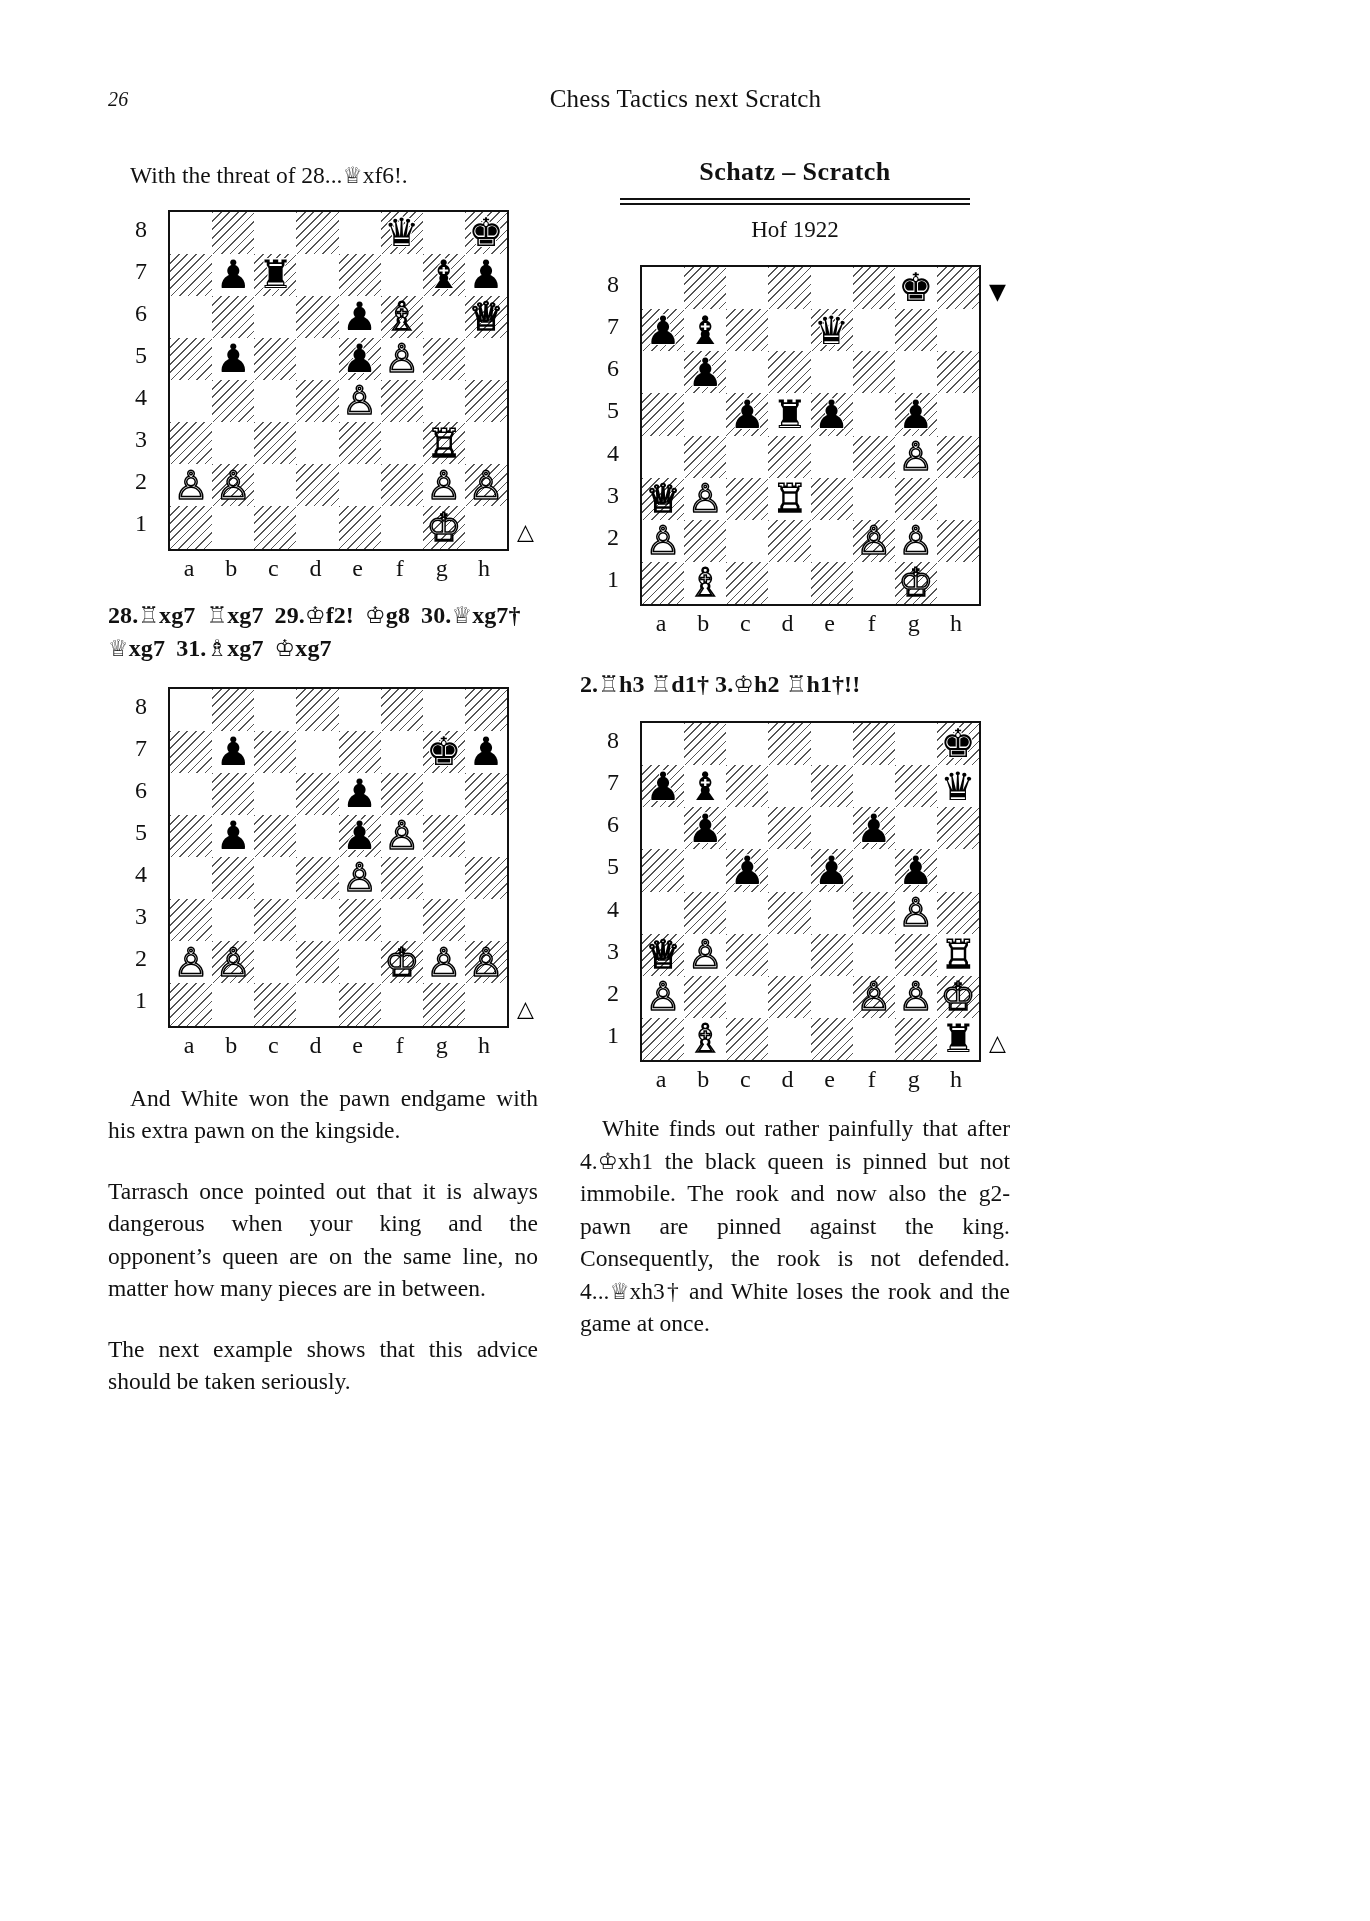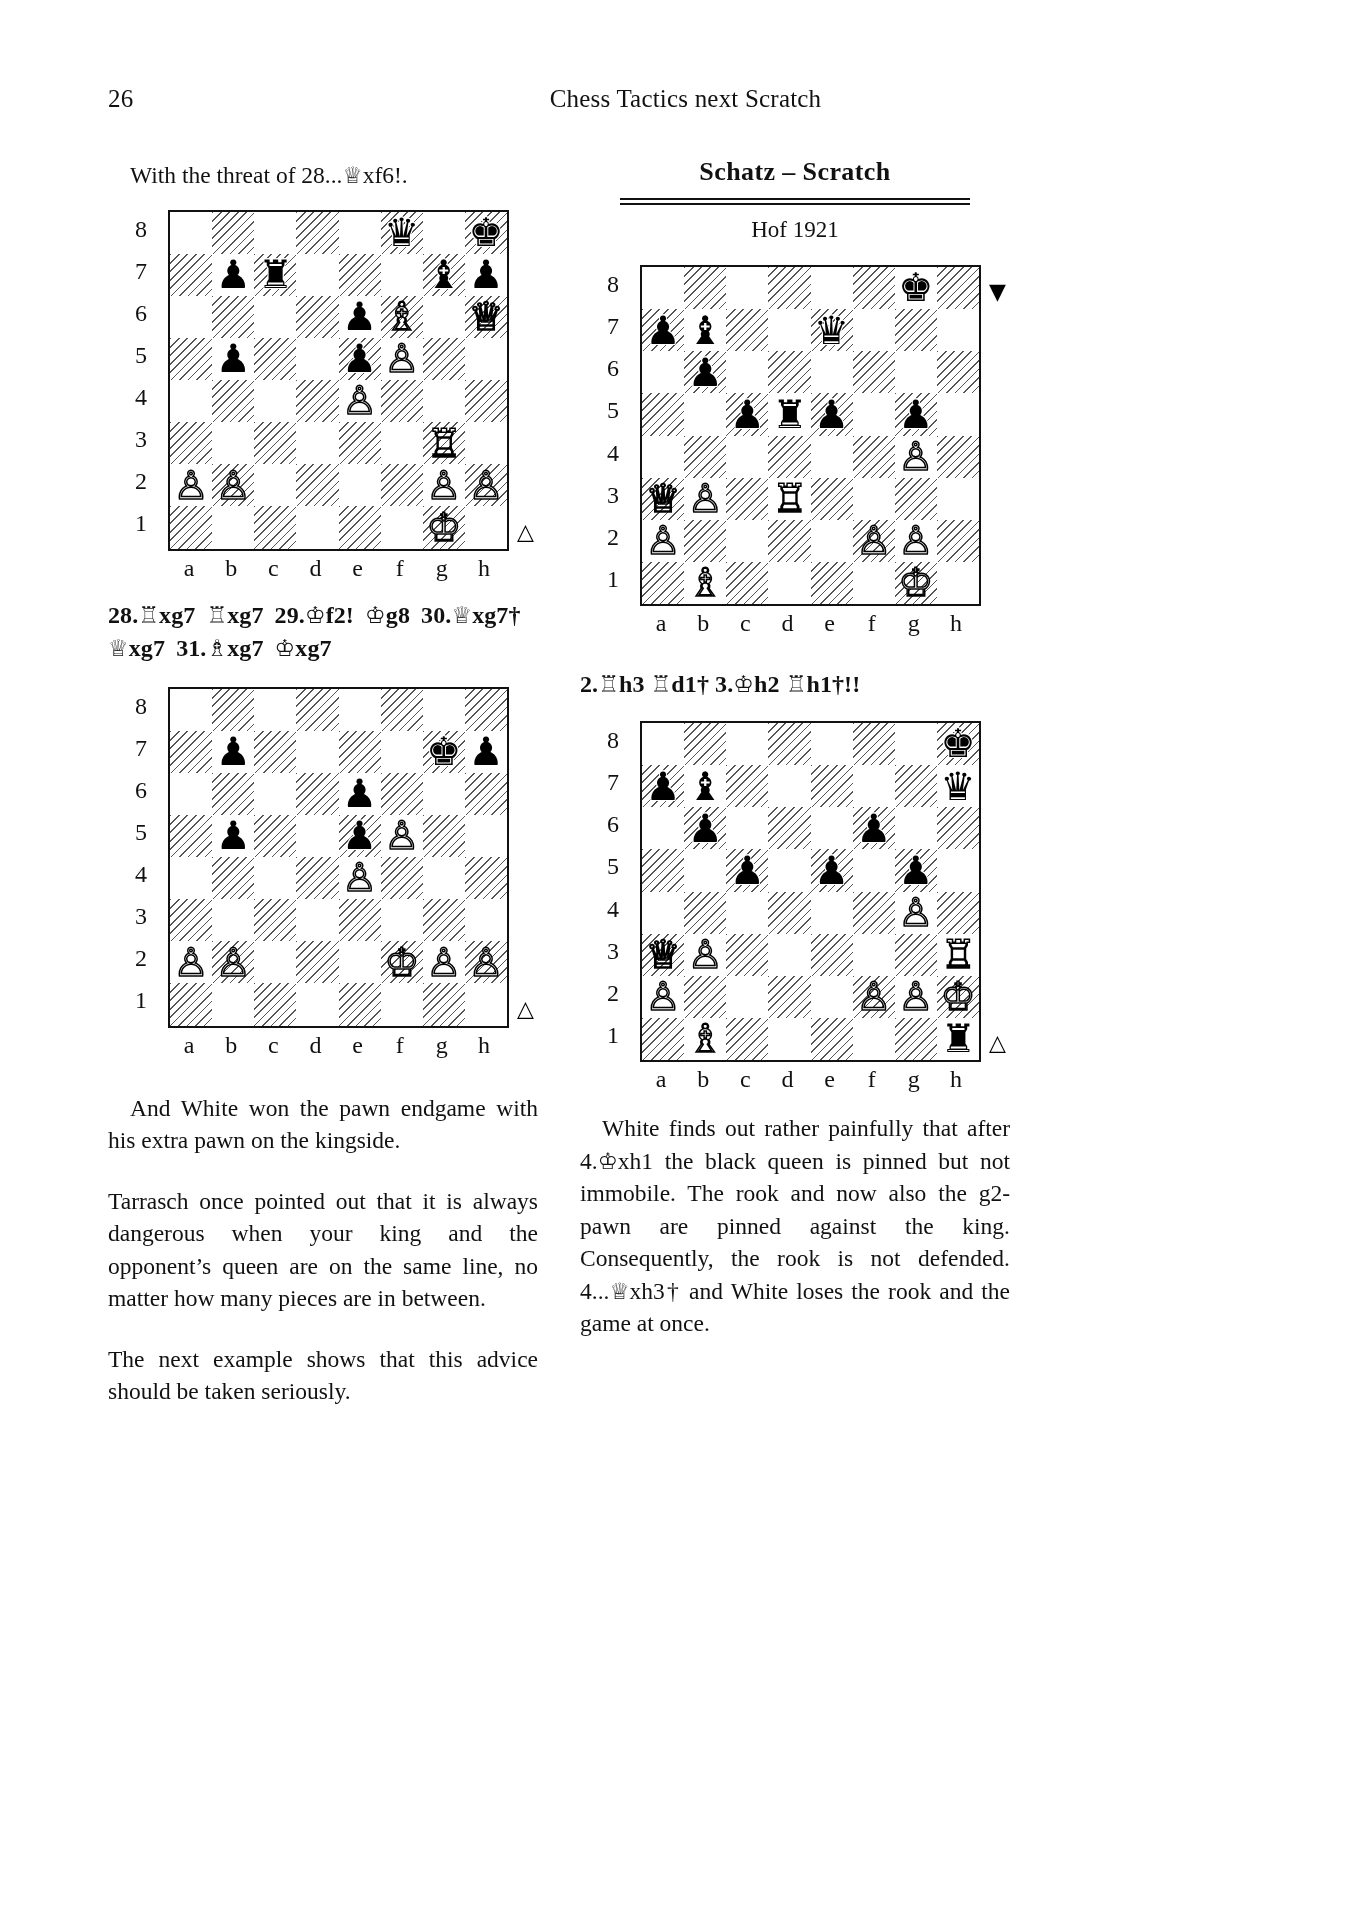--- a/index.html
+++ b/index.html
@@ -29,23 +29,24 @@
     position: absolute;
     left: 108px;
     top: 82px;
     width: 1155px;
     height: 36px;
   }
   .folio {
     position: absolute;
     left: 0;
     top: 0;
-    font-size: 25px;
+    font-size: 20px;
     line-height: 34px;
     letter-spacing: 0.3px;
+    font-style: italic;
   }
   .booktitle {
     position: absolute;
     left: 0;
     top: 0;
     width: 1155px;
     text-align: center;
     font-size: 25px;
     line-height: 34px;
     letter-spacing: 0.2px;
@@ -432,33 +433,33 @@
             <div class="file-lbl" style="left: 84.25px; width: 42.125px;">c</div>
             <div class="file-lbl" style="left: 126.375px; width: 42.125px;">d</div>
             <div class="file-lbl" style="left: 168.5px; width: 42.125px;">e</div>
             <div class="file-lbl" style="left: 210.625px; width: 42.125px;">f</div>
             <div class="file-lbl" style="left: 252.75px; width: 42.125px;">g</div>
             <div class="file-lbl" style="left: 294.875px; width: 42.125px;">h</div>
           </div>
         </div>
       </div>
 
-    <p class="body indent" style="margin-top:30px;">And White won the pawn endgame with his extra pawn on the kingside.</p>
+    <p class="body indent" style="margin-top:20px;">And White won the pawn endgame with his extra pawn on the kingside.</p>
 
     <p class="body gap">Tarrasch once pointed out that it is always dangerous when your king and the opponent’s queen are on the same line, no matter how many pieces are in between.</p>
 
     <p class="body gap">The next example shows that this advice should be taken seriously.</p>
   </div>
 
   <div class="col col-right">
 
     <div class="gamehead">
       <div class="names">Schatz – Scratch</div>
       <div class="rule"></div>
-      <div class="place">Hof 1921</div>
+      <div class="place">Hof 1922</div>
     </div>
 
     <div id="diagram-slot-3" style="margin-top:20px;">
         <div class="board-wrap" style="position: relative; width: 385px; margin-left: 18px;">
           <div class="ranks" style="height: 337px;">
             <div class="rank-lbl" style="position: absolute; left: 0px; top: 6.0625px; width: 30px;">8</div>
             <div class="rank-lbl" style="position: absolute; left: 0px; top: 48.1875px; width: 30px;">7</div>
             <div class="rank-lbl" style="position: absolute; left: 0px; top: 90.3125px; width: 30px;">6</div>
             <div class="rank-lbl" style="position: absolute; left: 0px; top: 132.438px; width: 30px;">5</div>
             <div class="rank-lbl" style="position: absolute; left: 0px; top: 174.562px; width: 30px;">4</div>

